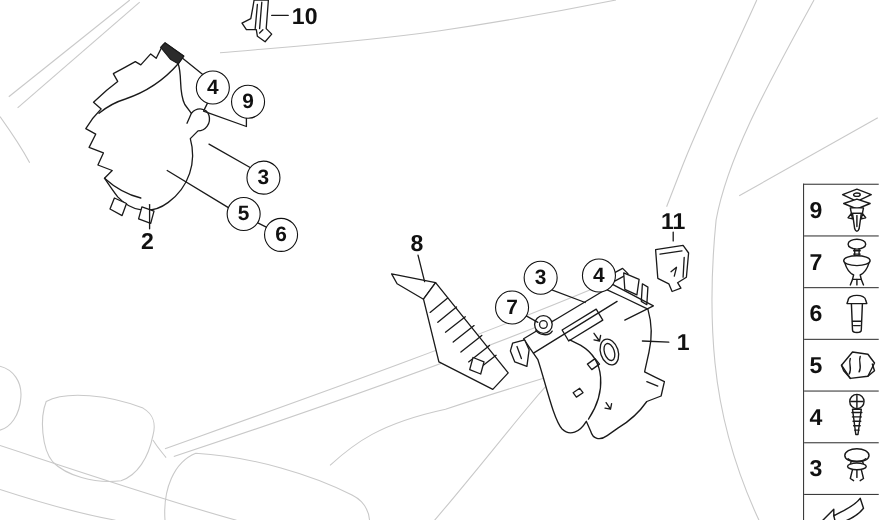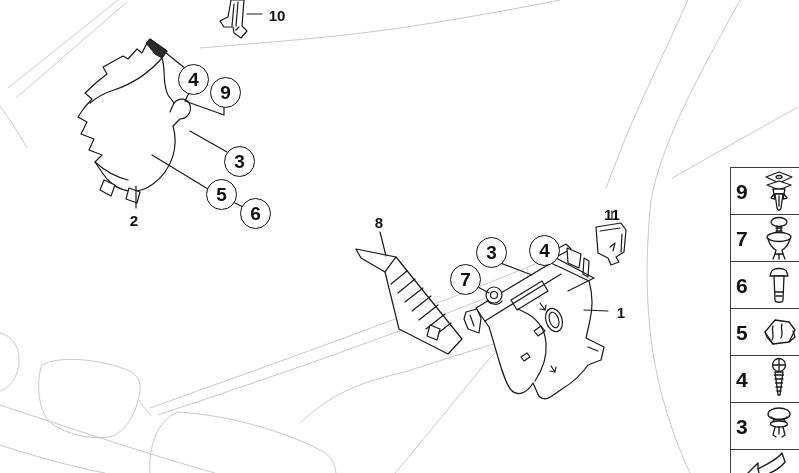--- a/index.html
+++ b/index.html
@@ -2,21 +2,21 @@
 <html><head>
 <meta charset="utf-8">
 <style>
   html,body{margin:0;padding:0;background:#fff;}
   .stage{position:relative;width:799px;height:473px;background:#fff;overflow:hidden;
          font-family:"Liberation Sans",sans-serif;color:#111;}
   .artwork{position:absolute;left:0;top:0;}
   .callout{position:absolute;width:29px;height:29px;border:1.7px solid #111;border-radius:50%;
            background:#fff;display:flex;align-items:center;justify-content:center;
            font-weight:bold;font-size:19px;line-height:1;cursor:pointer;}
-  .plabel{position:absolute;transform:translate(-50%,-50%);font-weight:bold;font-size:15px;
+  .plabel{position:absolute;transform:translate(-50%,-50%);font-weight:bold;font-size:21px;
           line-height:1;cursor:pointer;}
   .sidebar{position:absolute;left:730px;top:167px;width:69px;height:306px;background:#fff;
            border-left:1px solid #3c3c3c;border-top:1px solid #3c3c3c;box-sizing:border-box;}
   .cell{height:47px;border-bottom:1px solid #3c3c3c;box-sizing:border-box;
         display:flex;align-items:center;}
   .cell .num{width:24px;padding-left:5px;font-weight:bold;font-size:21px;line-height:1;}
   .cell .ic{flex:1;display:flex;justify-content:center;}
   .cell-footer{height:23px;border-bottom:none;display:flex;justify-content:center;
                align-items:flex-start;overflow:hidden;}
   svg .ln{stroke:#1a1a1a;stroke-width:1.2;fill:none;stroke-linejoin:round;stroke-linecap:round;}
@@ -149,21 +149,21 @@
   <div class="callout" style="left:529px;top:235px">
       <span>4</span>
     </div>
   <div class="callout" style="left:450px;top:264px">
       <span>7</span>
     </div>
 
   <div class="plabel" style="left:134px;top:220px">2</div>
   <div class="plabel" style="left:277px;top:15px">10</div>
   <div class="plabel" style="left:379px;top:222px">8</div>
-  <div class="plabel" style="left:612px;top:214px">11</div>
+  <div class="plabel" style="left:612px;top:202px">11</div>
   <div class="plabel" style="left:621px;top:312px">1</div>
 
   <div class="sidebar">
 
     <div class="cell">
       <span class="num">9</span>
       <span class="ic">
         <svg class="icon-svg" width="40" height="44" viewBox="0 0 40 44">
           <path d="M20,3 L33,8 L20,14 L7,8 Z"></path>
           <ellipse cx="20" cy="8" rx="3" ry="1.5"></ellipse>

